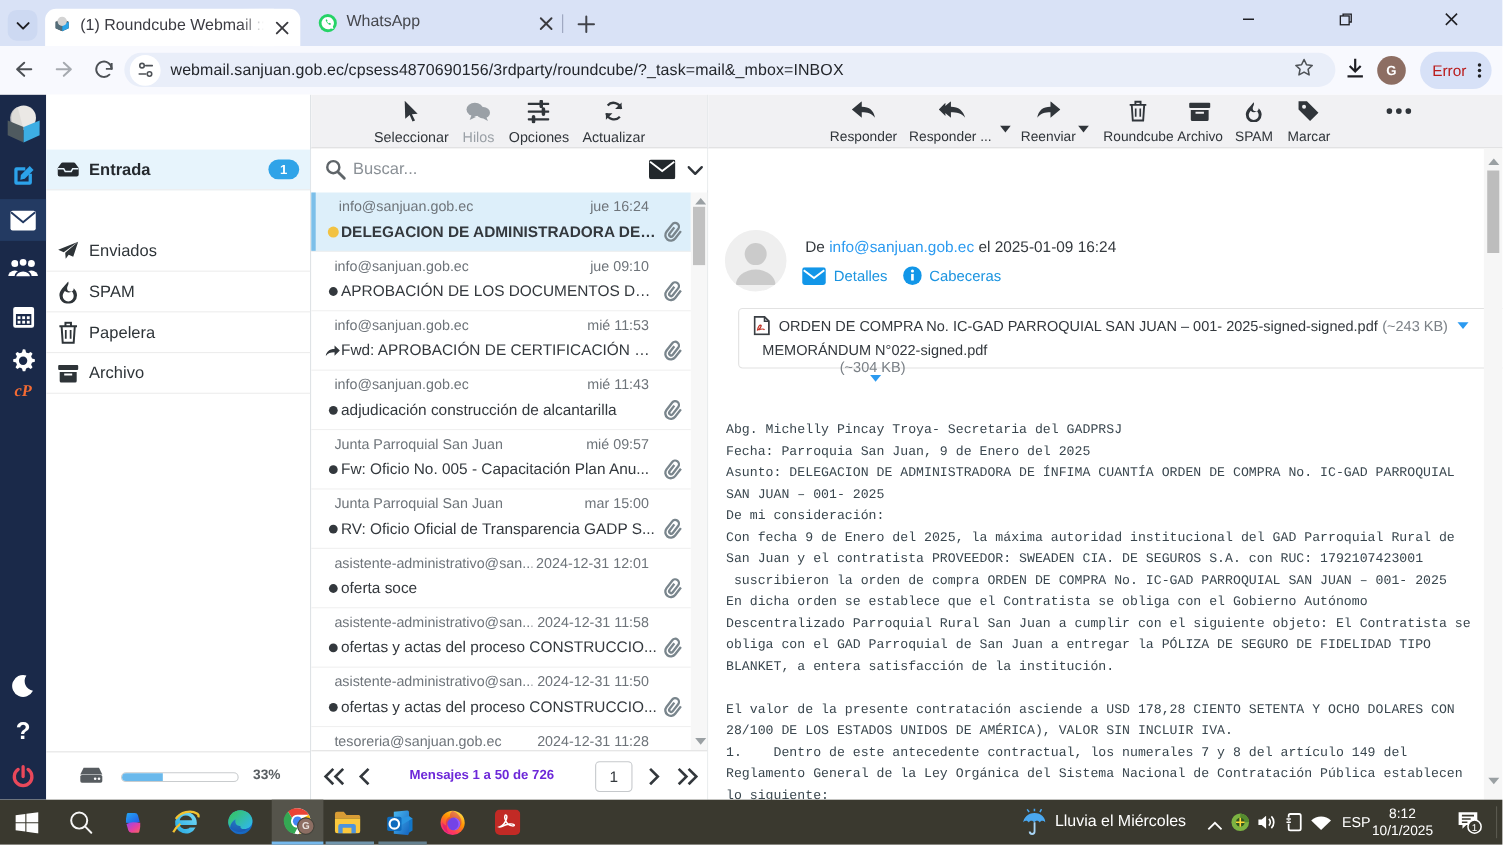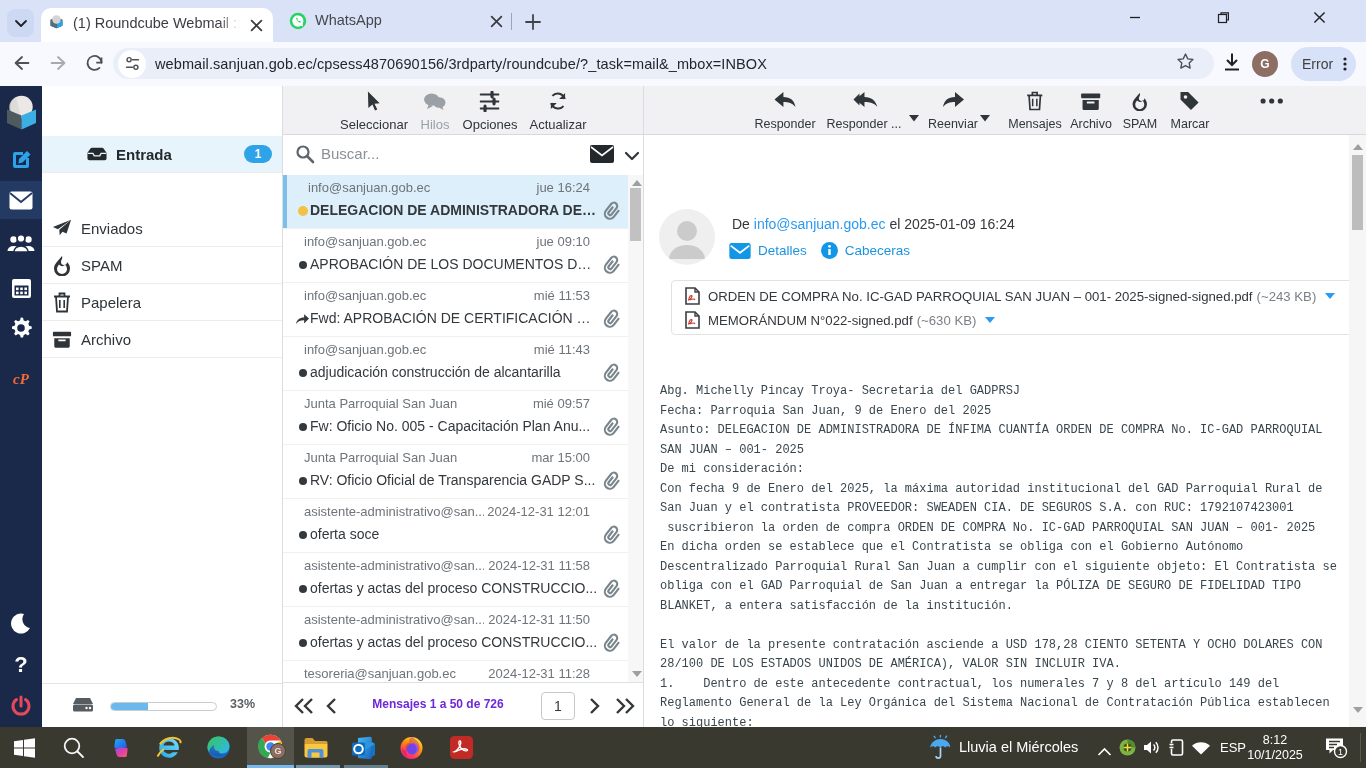--- a/index.html
+++ b/index.html
@@ -26,21 +26,21 @@
   .winctl { top:0px; width:46px; height:34px; display:flex; align-items:center; justify-content:center; color:#202124; }
 
   .navbtn { top:7px; width:28px; height:28px; color:#545860; display:flex; align-items:center; justify-content:center; }
   #urlbar { left:113px; top:6px; width:1101px; height:31px; border-radius:16px; background:#e9eef9; display:flex; align-items:center; }
   #urlbar .tune { margin-left:5px; width:28px; height:28px; border-radius:50%; background:#fff; display:flex; align-items:center; justify-content:center; }
   #urlbar .url { margin-left:9px; font-size:14.5px; color:#23262b; letter-spacing:0.1px; }
   #urlbar .star { position:absolute; right:18px; }
   .dl { left:1220px; top:8px; width:28px; height:28px; }
   .avatarG { left:1252px; top:9px; width:26px; height:26px; border-radius:50%; background:#8d6e63; color:#fff; font-size:12px; font-weight:bold; display:flex; align-items:center; justify-content:center; }
   #errbtn { left:1291px; top:5px; width:65px; height:34px; border-radius:17px; background:#d7e1f7; display:flex; align-items:center; }
-  #errbtn .t { margin-left:11px; font-size:14px; color:#404040; }
+  #errbtn .t { margin-left:11px; font-size:14px; color:#b91c1c; }
 
   
   #content { left:0; top:86px; width:1366px; height:641px; background:#fff; overflow:hidden; }
   #navrail { left:0; top:0; width:42px; height:641px; background:#1a2949; }
   #folders { left:42px; top:0; width:241px; height:641px; background:#fff; border-right:1px solid #d8dde0; }
   #mlist { left:283px; top:0; width:361px; height:641px; background:#fff; border-right:1px solid #d8dde0; }
   #mview { left:644px; top:0; width:722px; height:641px; background:#fff; }
 
   
   .railitem { left:0; width:42px; display:flex; align-items:center; justify-content:center; }
@@ -275,41 +275,41 @@
             <rect x="10.2" y="14.6" width="2.6" height="2.6"></rect>
             <rect x="14.4" y="14.6" width="2.6" height="2.6"></rect>
           </g>
         </svg>
     </div>
     <div class="railitem abs" style="top:226px; height:32px;">
       <svg width="24" height="24" viewBox="0 0 24 24" fill="#fff">
           <path d="M12 1.5 l2 .3 .7 2.6 2 .8 2.3-1.3 1.6 1.6 -1.3 2.3 .8 2 2.6 .7 0 2.3 -2.6 .7 -.8 2 1.3 2.3 -1.6 1.6 -2.3-1.3 -2 .8 -.7 2.6 -2.3 0 -.7-2.6 -2-.8 -2.3 1.3 -1.6-1.6 1.3-2.3 -.8-2 -2.6-.7 0-2.3 2.6-.7 .8-2 -1.3-2.3 1.6-1.6 2.3 1.3 2-.8 .7-2.6 Z M12 8.2 a3.8 3.8 0 1 0 0 7.6 a3.8 3.8 0 0 0 0-7.6 Z" fill-rule="evenodd"></path>
         </svg>
     </div>
-    <div class="railitem abs" style="top:279px; height:28px;text-align:center;">
+    <div class="railitem abs" style="top:256px; height:28px;text-align:center;">
       <span style="color:#f56b33; font-weight:bold; font-style:italic; font-size:15px; font-family:'Liberation Serif',serif;">cP</span>
     </div>
     <div class="railitem abs" style="top:522px; height:30px;">
       <svg width="22" height="22" viewBox="0 0 22 22">
           <path d="M14 2 a10 10 0 1 0 6 14 a9 9 0 0 1 -6 -14 Z" fill="#fff"></path>
         </svg>
     </div>
     <div class="railitem abs" style="top:564px; height:30px;">
       <span style="color:#fff; font-weight:bold; font-size:22px;">?</span>
     </div>
     <div class="railitem abs" style="top:604px; height:32px;">
       <svg width="24" height="24" viewBox="0 0 24 24">
           <path d="M12 3 V12" stroke="#e9485a" stroke-width="3" stroke-linecap="round"></path>
           <path d="M7.5 5.5 a8 8 0 1 0 9 0" fill="none" stroke="#e9485a" stroke-width="3" stroke-linecap="round"></path>
         </svg>
     </div>
   </div>
 
   <div id="folders" class="abs">
-    <div class="frow sel abs" style="top:50px;padding-left:35px;">
+    <div class="frow sel abs" style="top:50px;">
       <div class="fic">
           <svg width="22" height="16" viewBox="0 0 22 16">
             <path d="M5.5 1 h11 a2 2 0 0 1 1.7 1 L21.5 6.5 V13 a2 2 0 0 1 -2 2 H2.5 a2 2 0 0 1 -2-2 V6.5 L3.8 2 a2 2 0 0 1 1.7-1 Z" fill="#24292e"></path>
             <path d="M0.8 7.3 h5.7 l1.5 2.7 h6 l1.5-2.7 h5.7" fill="none" stroke="#e9f5fd" stroke-width="1.5"></path>
           </svg>
         </div>
       <div class="ftx">Entrada</div>
       <div class="badge">1</div>
     </div>
     <div class="frow abs" style="top:124px;">
@@ -602,21 +602,21 @@
             <path d="M0 0 h10 l-5 6.5 Z" fill="#30353a"></path>
           </svg></div>
       <div class="tbtn" style="left:391px;">
           <div class="ic">
             <svg width="17" height="20" viewBox="0 0 18 21" fill="none" stroke="#30353a">
               <path d="M1 4.5 H17 M6.5 4 V1.5 H11.5 V4" stroke-width="1.8"></path>
               <path d="M3 4.5 L4 19.5 H14 L15 4.5" stroke-width="1.8"></path>
               <path d="M6.8 8 V16 M11.2 8 V16" stroke-width="1.6"></path>
             </svg>
           </div>
-          <div class="lb">Mensajes</div>
+          <div class="lb">Roundcube</div>
         </div>
       <div class="tbtn" style="left:447px;">
           <div class="ic">
             <svg width="21" height="19" viewBox="0 0 22 19" fill="#30353a">
               <rect x="1" y="1" width="20" height="5" rx="1"></rect>
               <path d="M2.5 8 H19.5 V17 a1.5 1.5 0 0 1 -1.5 1.5 H4 A1.5 1.5 0 0 1 2.5 17 Z M7 9.5 h8 v2 H7 Z" fill-rule="evenodd"></path>
             </svg>
           </div>
           <div class="lb">Archivo</div>
         </div>
@@ -670,28 +670,28 @@
         <div class="attrow" style="top:6px;">
           <svg width="15" height="18" viewBox="0 0 15 18">
               <path d="M1 1 H10 L14 5 V17 H1 Z" fill="none" stroke="#3a3f44" stroke-width="1.6"></path>
               <path d="M10 1 V5 H14" fill="none" stroke="#3a3f44" stroke-width="1.4"></path>
               <path d="M3.5 13.5 c0.5-2.5 1.5-5 3-5 c1 0 0.5 2 -2 4.5 c2.5-1 5-1 5.5 0" fill="none" stroke="#c2362b" stroke-width="1.1"></path>
             </svg>
           <span class="fn">ORDEN DE COMPRA No. IC-GAD PARROQUIAL SAN JUAN – 001- 2025-signed-signed.pdf</span>
             <span class="sz">(~243 KB)</span>
             <span class="car"></span>
         </div>
-        <div class="attrow" style="top:30px;">
+        <div class="attrow" style="top:30px;flex-direction:column;">
           <svg width="15" height="18" viewBox="0 0 15 18">
               <path d="M1 1 H10 L14 5 V17 H1 Z" fill="none" stroke="#3a3f44" stroke-width="1.6"></path>
               <path d="M10 1 V5 H14" fill="none" stroke="#3a3f44" stroke-width="1.4"></path>
               <path d="M3.5 13.5 c0.5-2.5 1.5-5 3-5 c1 0 0.5 2 -2 4.5 c2.5-1 5-1 5.5 0" fill="none" stroke="#c2362b" stroke-width="1.1"></path>
             </svg>
           <span class="fn">MEMORÁNDUM N°022-signed.pdf</span>
-            <span class="sz">(~630 KB)</span>
+            <span class="sz">(~304 KB)</span>
             <span class="car"></span>
         </div>
       </div>
       <div id="mbody" class="abs">Abg. Michelly Pincay Troya- Secretaria del GADPRSJ
 Fecha: Parroquia San Juan, 9 de Enero del 2025
 Asunto: DELEGACION DE ADMINISTRADORA DE ÍNFIMA CUANTÍA ORDEN DE COMPRA No. IC-GAD PARROQUIAL
 SAN JUAN – 001- 2025
 De mi consideración:
 Con fecha 9 de Enero del 2025, la máxima autoridad institucional del GAD Parroquial Rural de
 San Juan y el contratista PROVEEDOR: SWEADEN CIA. DE SEGUROS S.A. con RUC: 1792107423001

